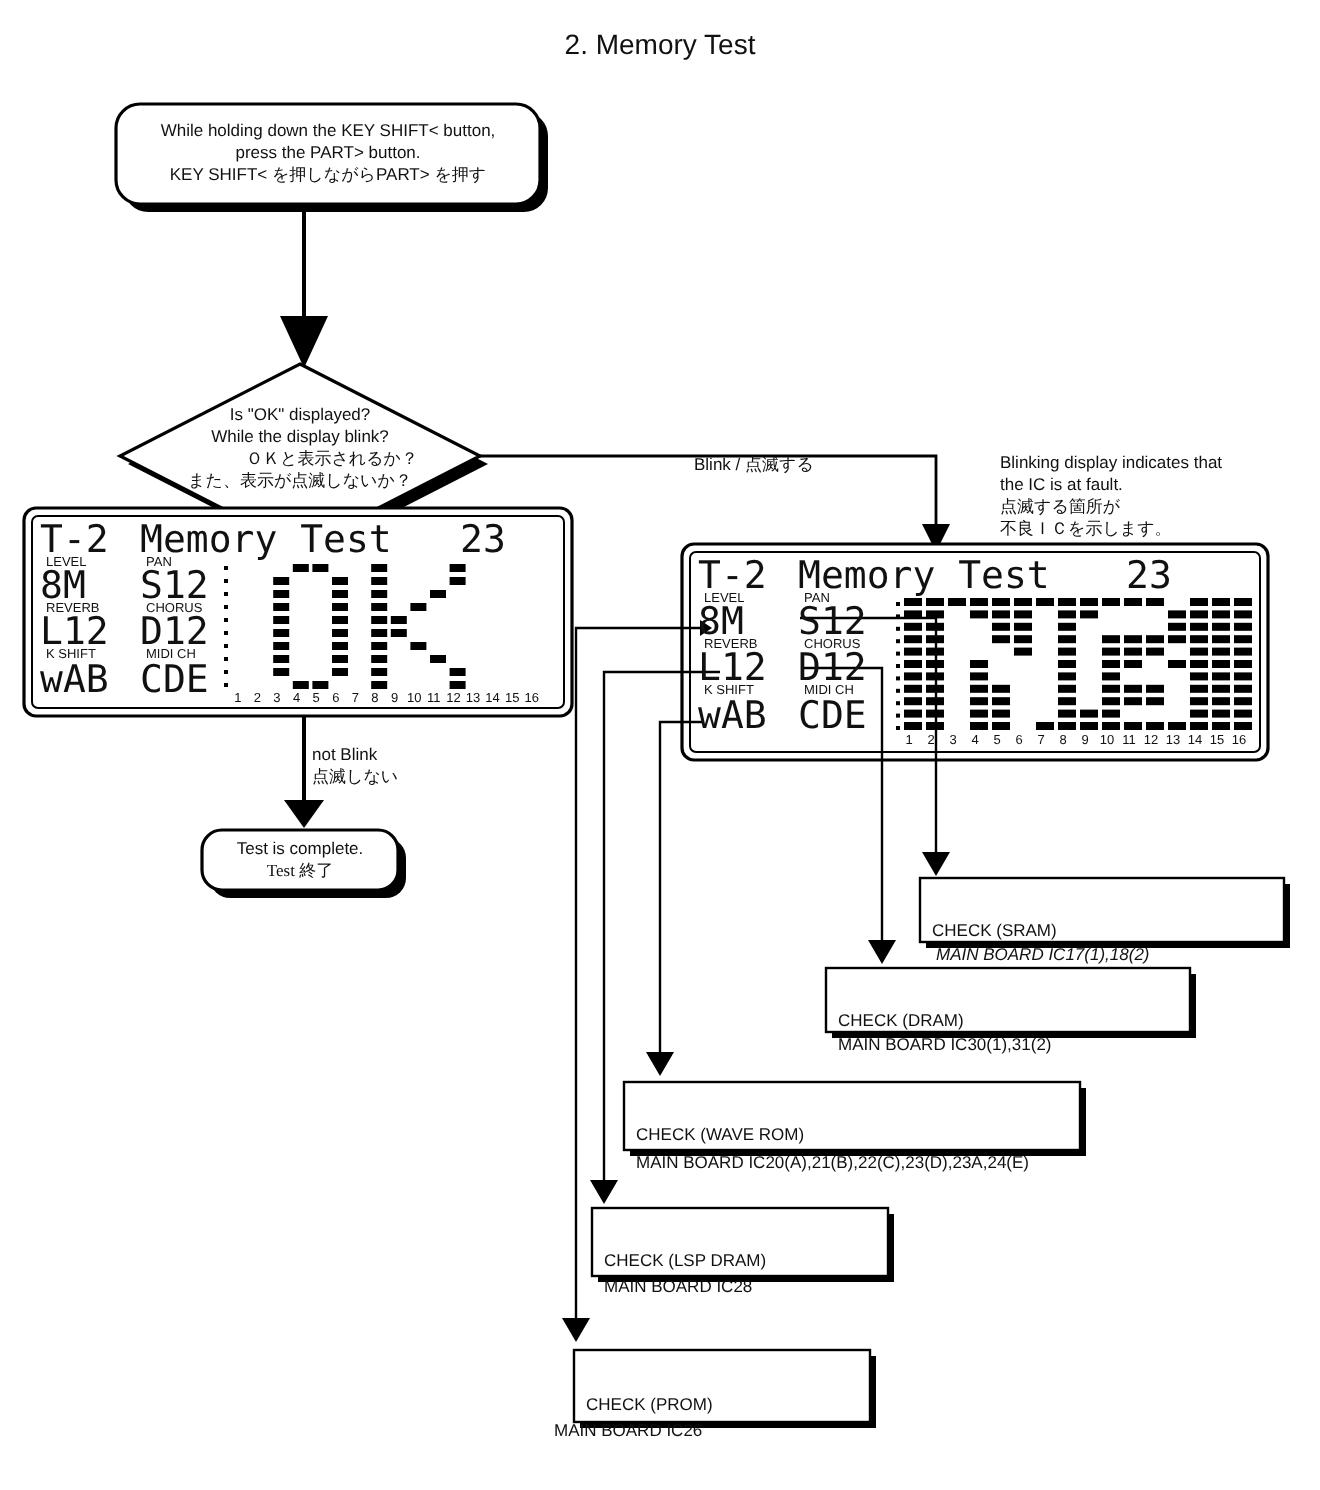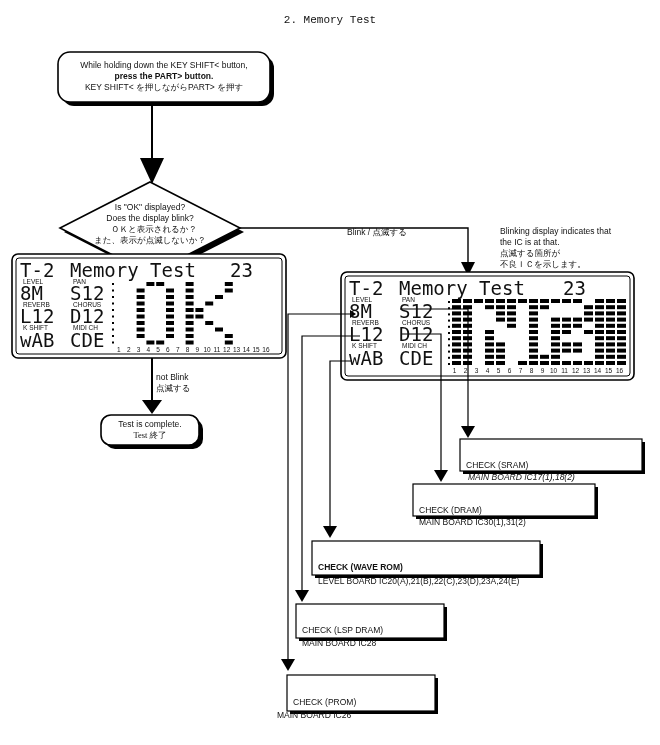--- a/index.html
+++ b/index.html
@@ -1,20 +1,20 @@
 <!DOCTYPE html>
 <html><head>
 <meta charset="utf-8">
 <style>
   html, body { margin: 0; padding: 0; background: #ffffff; }
   body { width: 660px; height: 745px; position: relative; overflow: hidden;
          font-family: "Liberation Sans", sans-serif; color: #111; }
   svg { position: absolute; left: 0; top: 0; }
   .title { position: absolute; left: 0; width: 660px; top: 14px; text-align: center;
-           font-size: 11px; font-family: Liberation Mono, monospace; }
+           font-size: 14px; font-family: Liberation Sans, sans-serif; }
   .txt { position: absolute; font-size: 8.5px; line-height: 11px; text-align: center;
          font-family: "Liberation Sans", sans-serif; }
   .txtl { position: absolute; font-size: 8.5px; line-height: 11px; text-align: left;
           font-family: "Liberation Sans", sans-serif; }
   .lcdbig { position: absolute; font-family: "DejaVu Sans Mono", monospace; font-size: 19px;
             line-height: 19px; letter-spacing: 0px; color: #111; }
   .lcdsm { position: absolute; font-family: "Liberation Sans", sans-serif; font-size: 6.5px;
            line-height: 7px; color: #111; }
   .lcdnum { position: absolute; font-family: "Liberation Sans", sans-serif; font-size: 6.5px;
             line-height: 7px; color: #111; }
@@ -291,43 +291,43 @@
   <g>
     <rect x="290" y="678" width="148" height="36" fill="#000"></rect>
     <rect x="287" y="675" width="148" height="36" fill="#fff" stroke="#000" stroke-width="1.2"></rect>
   </g>
 </svg>
 
 <div class="title">2. Memory Test</div>
 
 <div>
   <div class="txt" style="left:58px;top:60px;width:212px;">While holding down the KEY SHIFT&lt; button,</div>
-  <div class="txt" style="left:58px;top:71px;width:212px;font-weight:bold;">press the PART&gt; button.</div>
+  <div class="txt" style="left:58px;top:71px;width:212px;">press the PART&gt; button.</div>
   <div class="txt" style="left:58px;top:82px;width:212px;">KEY SHIFT&lt; を押しながらPART&gt; を押す</div>
 </div>
 
 <div>
   <div class="txt" style="left:60px;top:202px;width:180px;">Is "OK" displayed?</div>
-  <div class="txt" style="left:60px;top:213px;width:180px;">Does the display blink?</div>
-  <div class="txt" style="left:64px;top:224px;width:180px;">ＯＫと表示されるか？</div>
+  <div class="txt" style="left:60px;top:213px;width:180px;">While the display blink?</div>
+  <div class="txt" style="left:76px;top:224px;width:180px;">ＯＫと表示されるか？</div>
   <div class="txt" style="left:60px;top:235px;width:180px;">また、表示が点滅しないか？</div>
 </div>
 
 <div class="txtl" style="left:347px;top:211px;margin-top:16px;">Blink / 点滅する</div>
 
 <div>
   <div class="txtl" style="left:500px;top:226px;">Blinking display indicates that</div>
-  <div class="txtl" style="left:500px;top:237px;">the IC is at that.</div>
+  <div class="txtl" style="left:500px;top:237px;">the IC is at fault.</div>
   <div class="txtl" style="left:500px;top:248px;">点滅する箇所が</div>
   <div class="txtl" style="left:500px;top:259px;">不良ＩＣを示します。</div>
 </div>
 
 <div>
   <div class="txtl" style="left:156px;top:372px;">not Blink</div>
-  <div class="txtl" style="left:156px;top:383px;">点滅する</div>
+  <div class="txtl" style="left:156px;top:383px;">点滅しない</div>
 </div>
 
 <div>
   <div class="txt" style="left:101px;top:419px;width:98px;">Test is complete.</div>
   <div class="txt" style="left:101px;top:430px;width:98px;font-family:Liberation Serif, serif;">Test 終了</div>
 </div>
 
 <div>
   <div class="lcdbig" style="left:20px;top:261px;">T-2</div>
   <div class="lcdbig" style="left:70px;top:261px;">Memory Test</div>
@@ -402,22 +402,22 @@
 
 <div>
   <div class="checkbox-text" style="left:466px;top:443px;">CHECK (SRAM)</div>
   <div class="checkbox-text" style="left:468px;top:455px;font-style:italic;">MAIN BOARD IC17(1),18(2)</div>
 </div>
 <div>
   <div class="checkbox-text" style="left:419px;top:488px;">CHECK (DRAM)</div>
   <div class="checkbox-text" style="left:419px;top:500px;">MAIN BOARD IC30(1),31(2)</div>
 </div>
 <div>
-  <div class="checkbox-text" style="left:318px;top:545px;font-weight:bold;">CHECK (WAVE ROM)</div>
-  <div class="checkbox-text" style="left:318px;top:559px;">LEVEL BOARD IC20(A),21(B),22(C),23(D),23A,24(E)</div>
+  <div class="checkbox-text" style="left:318px;top:545px;">CHECK (WAVE ROM)</div>
+  <div class="checkbox-text" style="left:318px;top:559px;">MAIN BOARD IC20(A),21(B),22(C),23(D),23A,24(E)</div>
 </div>
 <div>
   <div class="checkbox-text" style="left:302px;top:608px;">CHECK (LSP DRAM)</div>
   <div class="checkbox-text" style="left:302px;top:621px;">MAIN BOARD IC28</div>
 </div>
 <div>
   <div class="checkbox-text" style="left:293px;top:680px;">CHECK (PROM)</div>
   <div class="checkbox-text" style="left:277px;top:693px;">MAIN BOARD IC26</div>
 </div>
 

